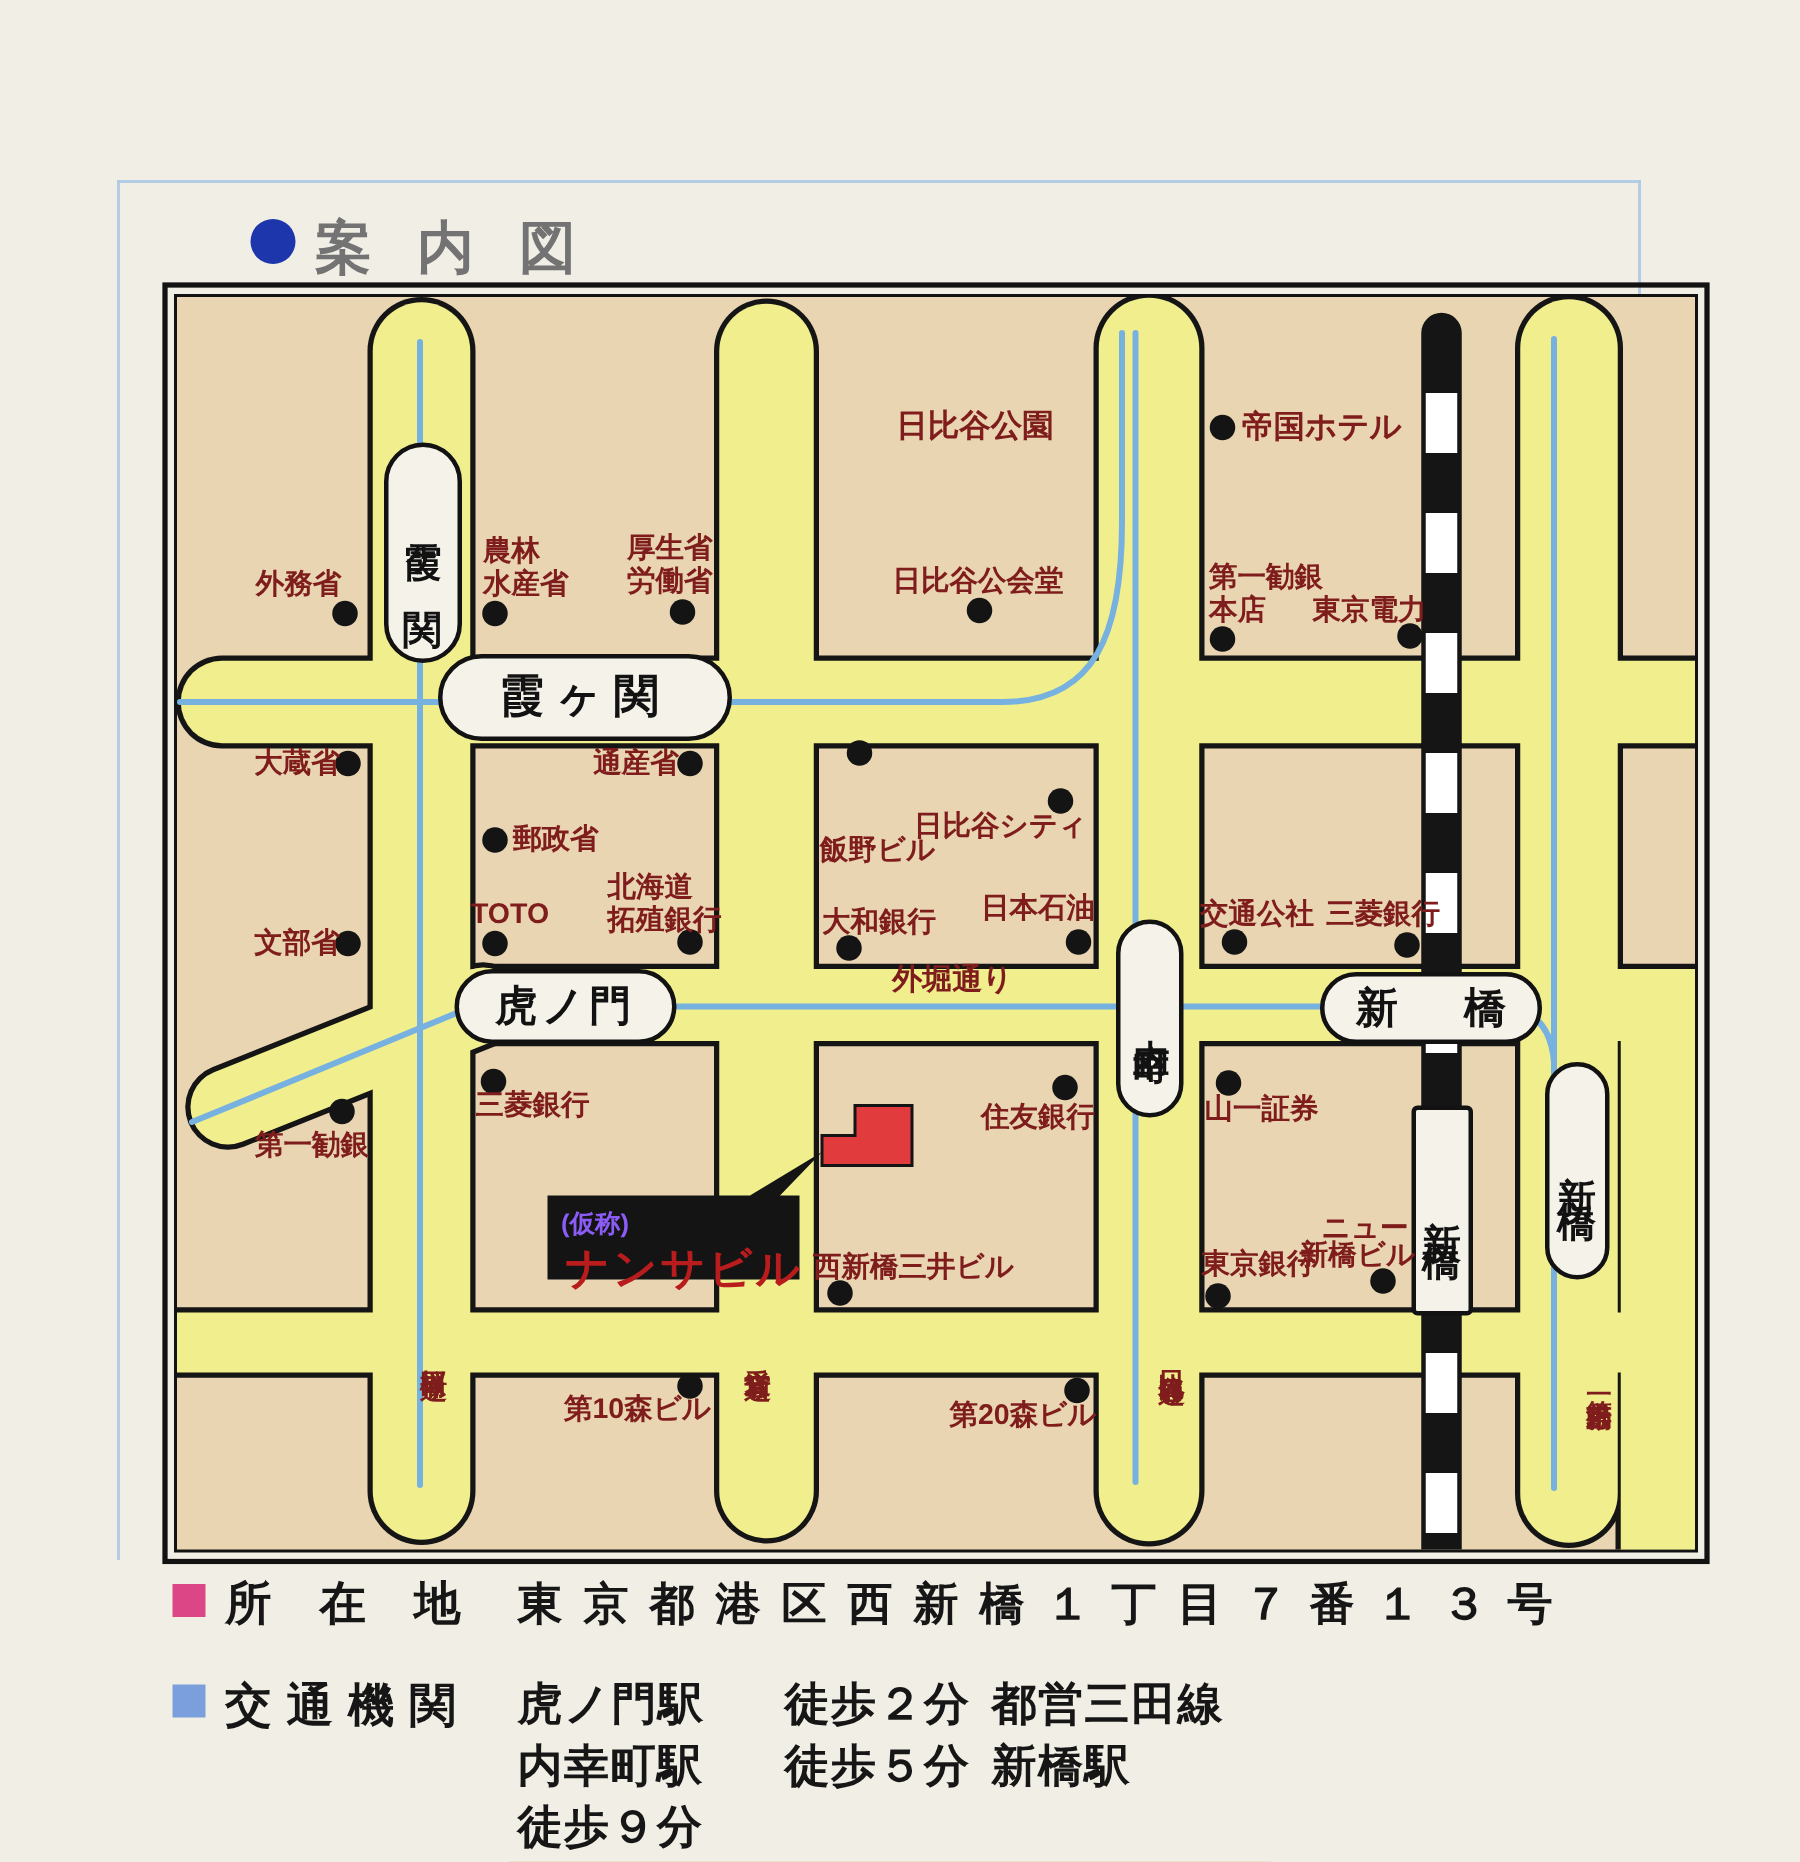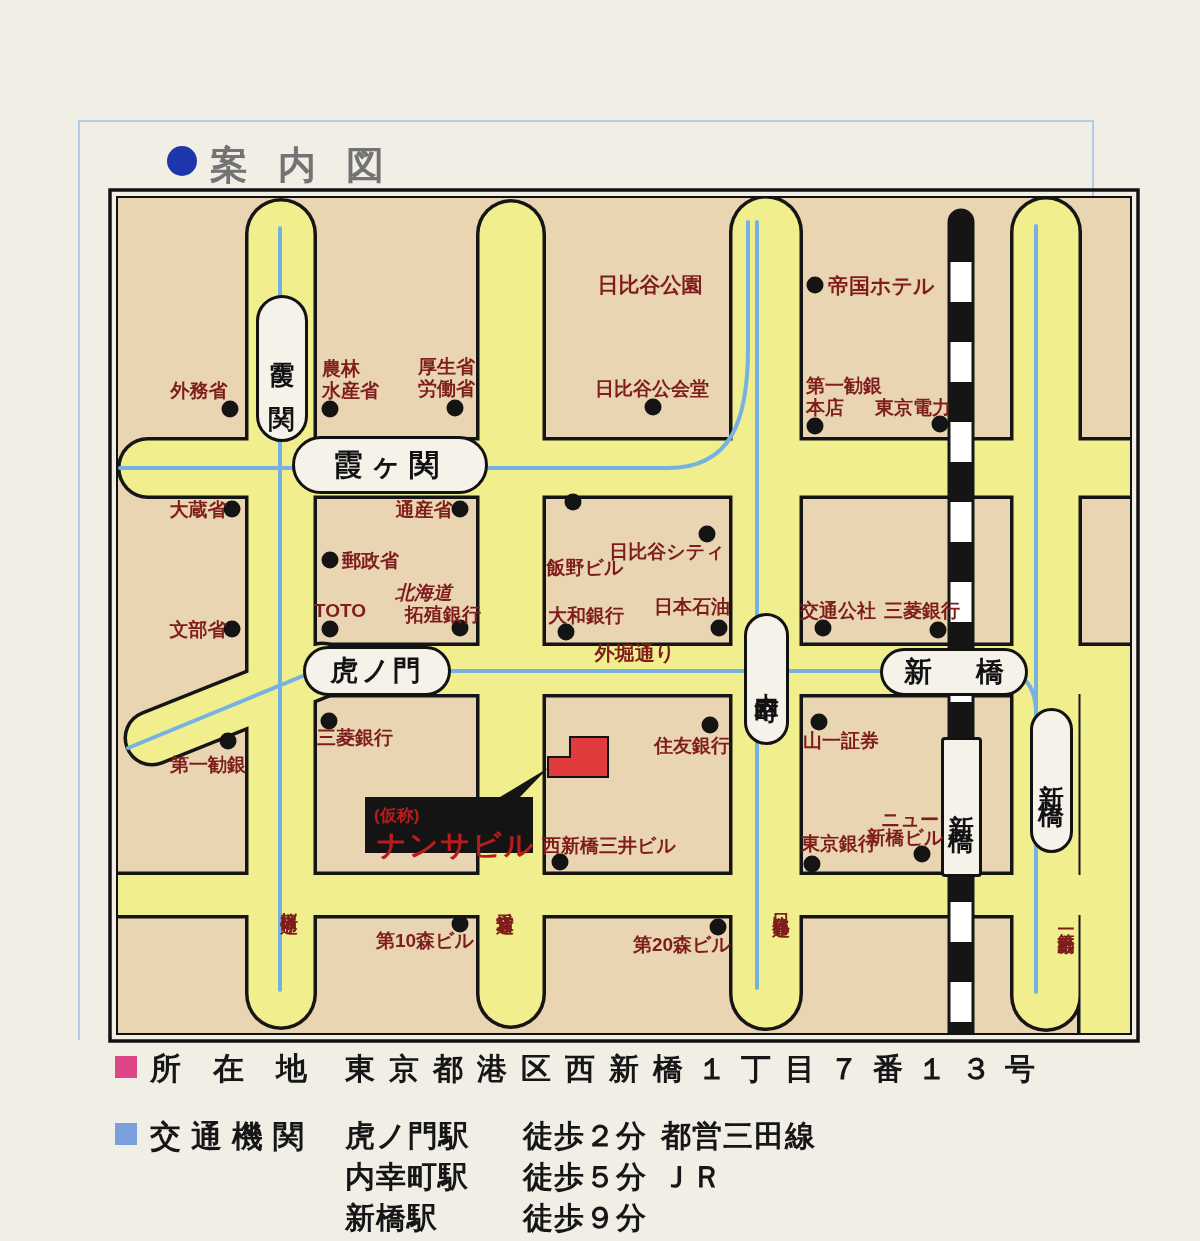--- a/index.html
+++ b/index.html
@@ -11,21 +11,21 @@
   }
   .frameline{position:absolute;background:#a9c7e6;opacity:.85;}
   .title-dot{position:absolute;width:30px;height:30px;border-radius:50%;background:#1d36ab;}
   .page-title{position:absolute;font-size:38px;font-weight:700;letter-spacing:30px;color:#737373;white-space:nowrap;}
   .mapsvg{position:absolute;left:108px;top:188px;}
   .lb{position:absolute;transform:translate(-50%,-50%);white-space:nowrap;font-weight:600;color:#7f1d1d;font-size:19px;line-height:1;z-index:6;}
   .lb.s{transform:translate(0,-50%);}
   .lb.v{writing-mode:vertical-rl;text-orientation:upright;transform:translate(-50%,-50%);}
   .station{position:absolute;background:#f5f2ea;border:3px solid #121212;display:flex;align-items:center;justify-content:center;font-weight:700;color:#121212;box-sizing:border-box;white-space:nowrap;z-index:5;line-height:1;}
   .station.v{writing-mode:vertical-rl;text-orientation:upright;}
-  .callout-note{position:absolute;color:#b91c1c;font-size:17px;font-weight:700;z-index:7;}
+  .callout-note{position:absolute;color:#8b5cf6;font-size:17px;font-weight:700;z-index:7;}
   .callout-name{position:absolute;color:#b91c1c;font-size:29px;font-weight:700;letter-spacing:2px;z-index:7;}
   .legend-sq{position:absolute;width:22px;height:22px;z-index:4;}
   .legend-label{position:absolute;font-size:31px;font-weight:700;white-space:nowrap;}
   .legend-value{position:absolute;font-size:30px;font-weight:600;letter-spacing:14px;white-space:nowrap;}
   .routes{position:absolute;left:345px;top:1116px;display:grid;grid-template-columns:178px 138px auto;grid-auto-rows:41px;font-size:30px;font-weight:600;letter-spacing:1px;}
   .routes div{white-space:nowrap;}
 </style>
 </head>
 <body>
 
@@ -134,21 +134,21 @@
 <div class="lb" style="left:650px;top:284px;font-size:21px;">日比谷公園</div>
 <div class="lb" style="left:652px;top:388px;">日比谷公会堂</div>
 <div class="lb s" style="left:828px;top:285px;font-size:21px;">帝国ホテル</div>
 <div class="lb s" style="left:806px;top:385px;">第一勧銀</div>
 <div class="lb s" style="left:806px;top:407px;">本店</div>
 <div class="lb" style="left:913px;top:407px;">東京電力</div>
 <div class="lb" style="left:198px;top:509px;">大蔵省</div>
 <div class="lb" style="left:424px;top:509px;">通産省</div>
 <div class="lb s" style="left:342px;top:560px;">郵政省</div>
 <div class="lb" style="left:340px;top:610px;">TOTO</div>
-<div class="lb s" style="left:395px;top:592px;font-style:italic;">北海道</div>
+<div class="lb s" style="left:405px;top:592px;">北海道</div>
 <div class="lb s" style="left:405px;top:614px;">拓殖銀行</div>
 <div class="lb" style="left:198px;top:629px;">文部省</div>
 <div class="lb" style="left:585px;top:519px;margin-top:48px;">飯野ビル</div>
 <div class="lb" style="left:667px;top:551px;">日比谷シティ</div>
 <div class="lb" style="left:586px;top:615px;">大和銀行</div>
 <div class="lb" style="left:692px;top:606px;">日本石油</div>
 <div class="lb" style="left:635px;top:653px;font-size:20px;">外堀通り</div>
 <div class="lb" style="left:838px;top:610px;">交通公社</div>
 <div class="lb" style="left:922px;top:610px;">三菱銀行</div>
 <div class="lb" style="left:208px;top:764px;">第一勧銀</div>
@@ -174,16 +174,15 @@
 <div class="legend-value" style="left:345px;top:1049px;">東京都港区西新橋１丁目７番１３号</div>
 
 <div class="legend-sq" style="left:115px;top:1123px;background:#7b9fdd;"></div>
 <div class="legend-label" style="left:150px;top:1116px;letter-spacing:10px;">交通機関</div>
 <div class="routes">
   <div>虎ノ門駅</div>
   <div>徒歩２分</div>
   <div>都営三田線</div>
   <div>内幸町駅</div>
   <div>徒歩５分</div>
-  <div>ＪＲ</div>
   <div>新橋駅</div>
   <div>徒歩９分</div>
 </div>
 
 </body></html>

